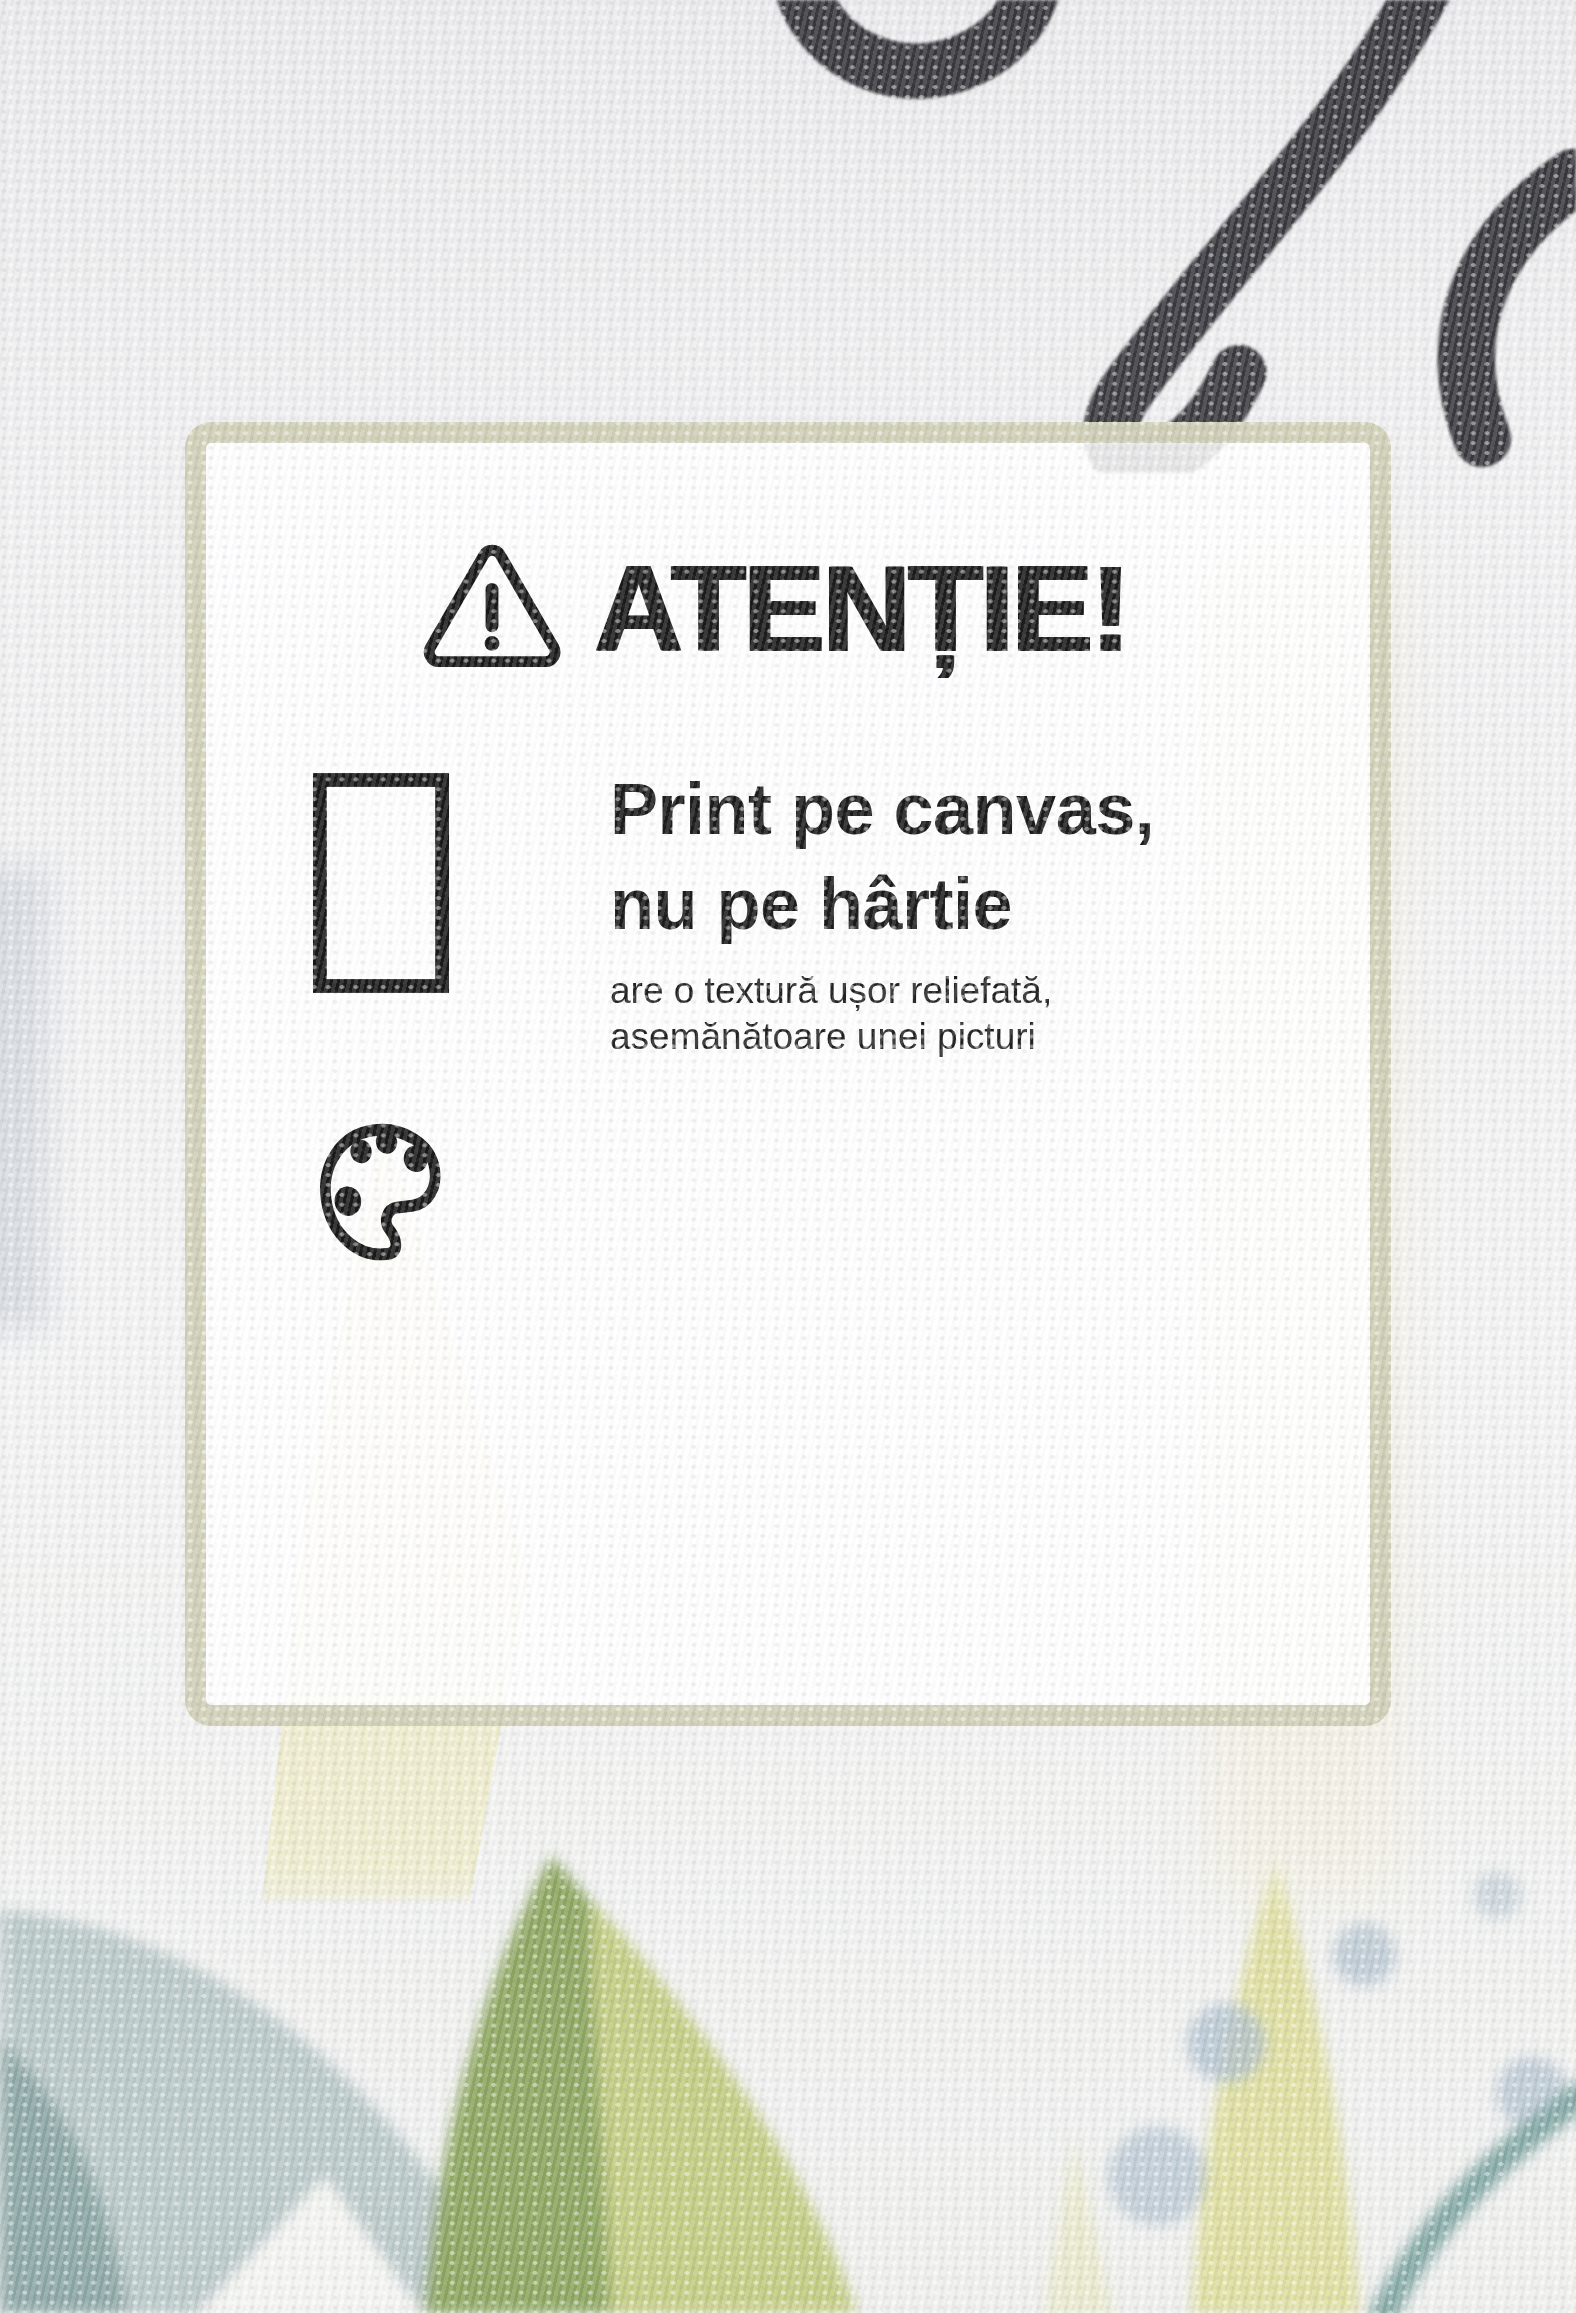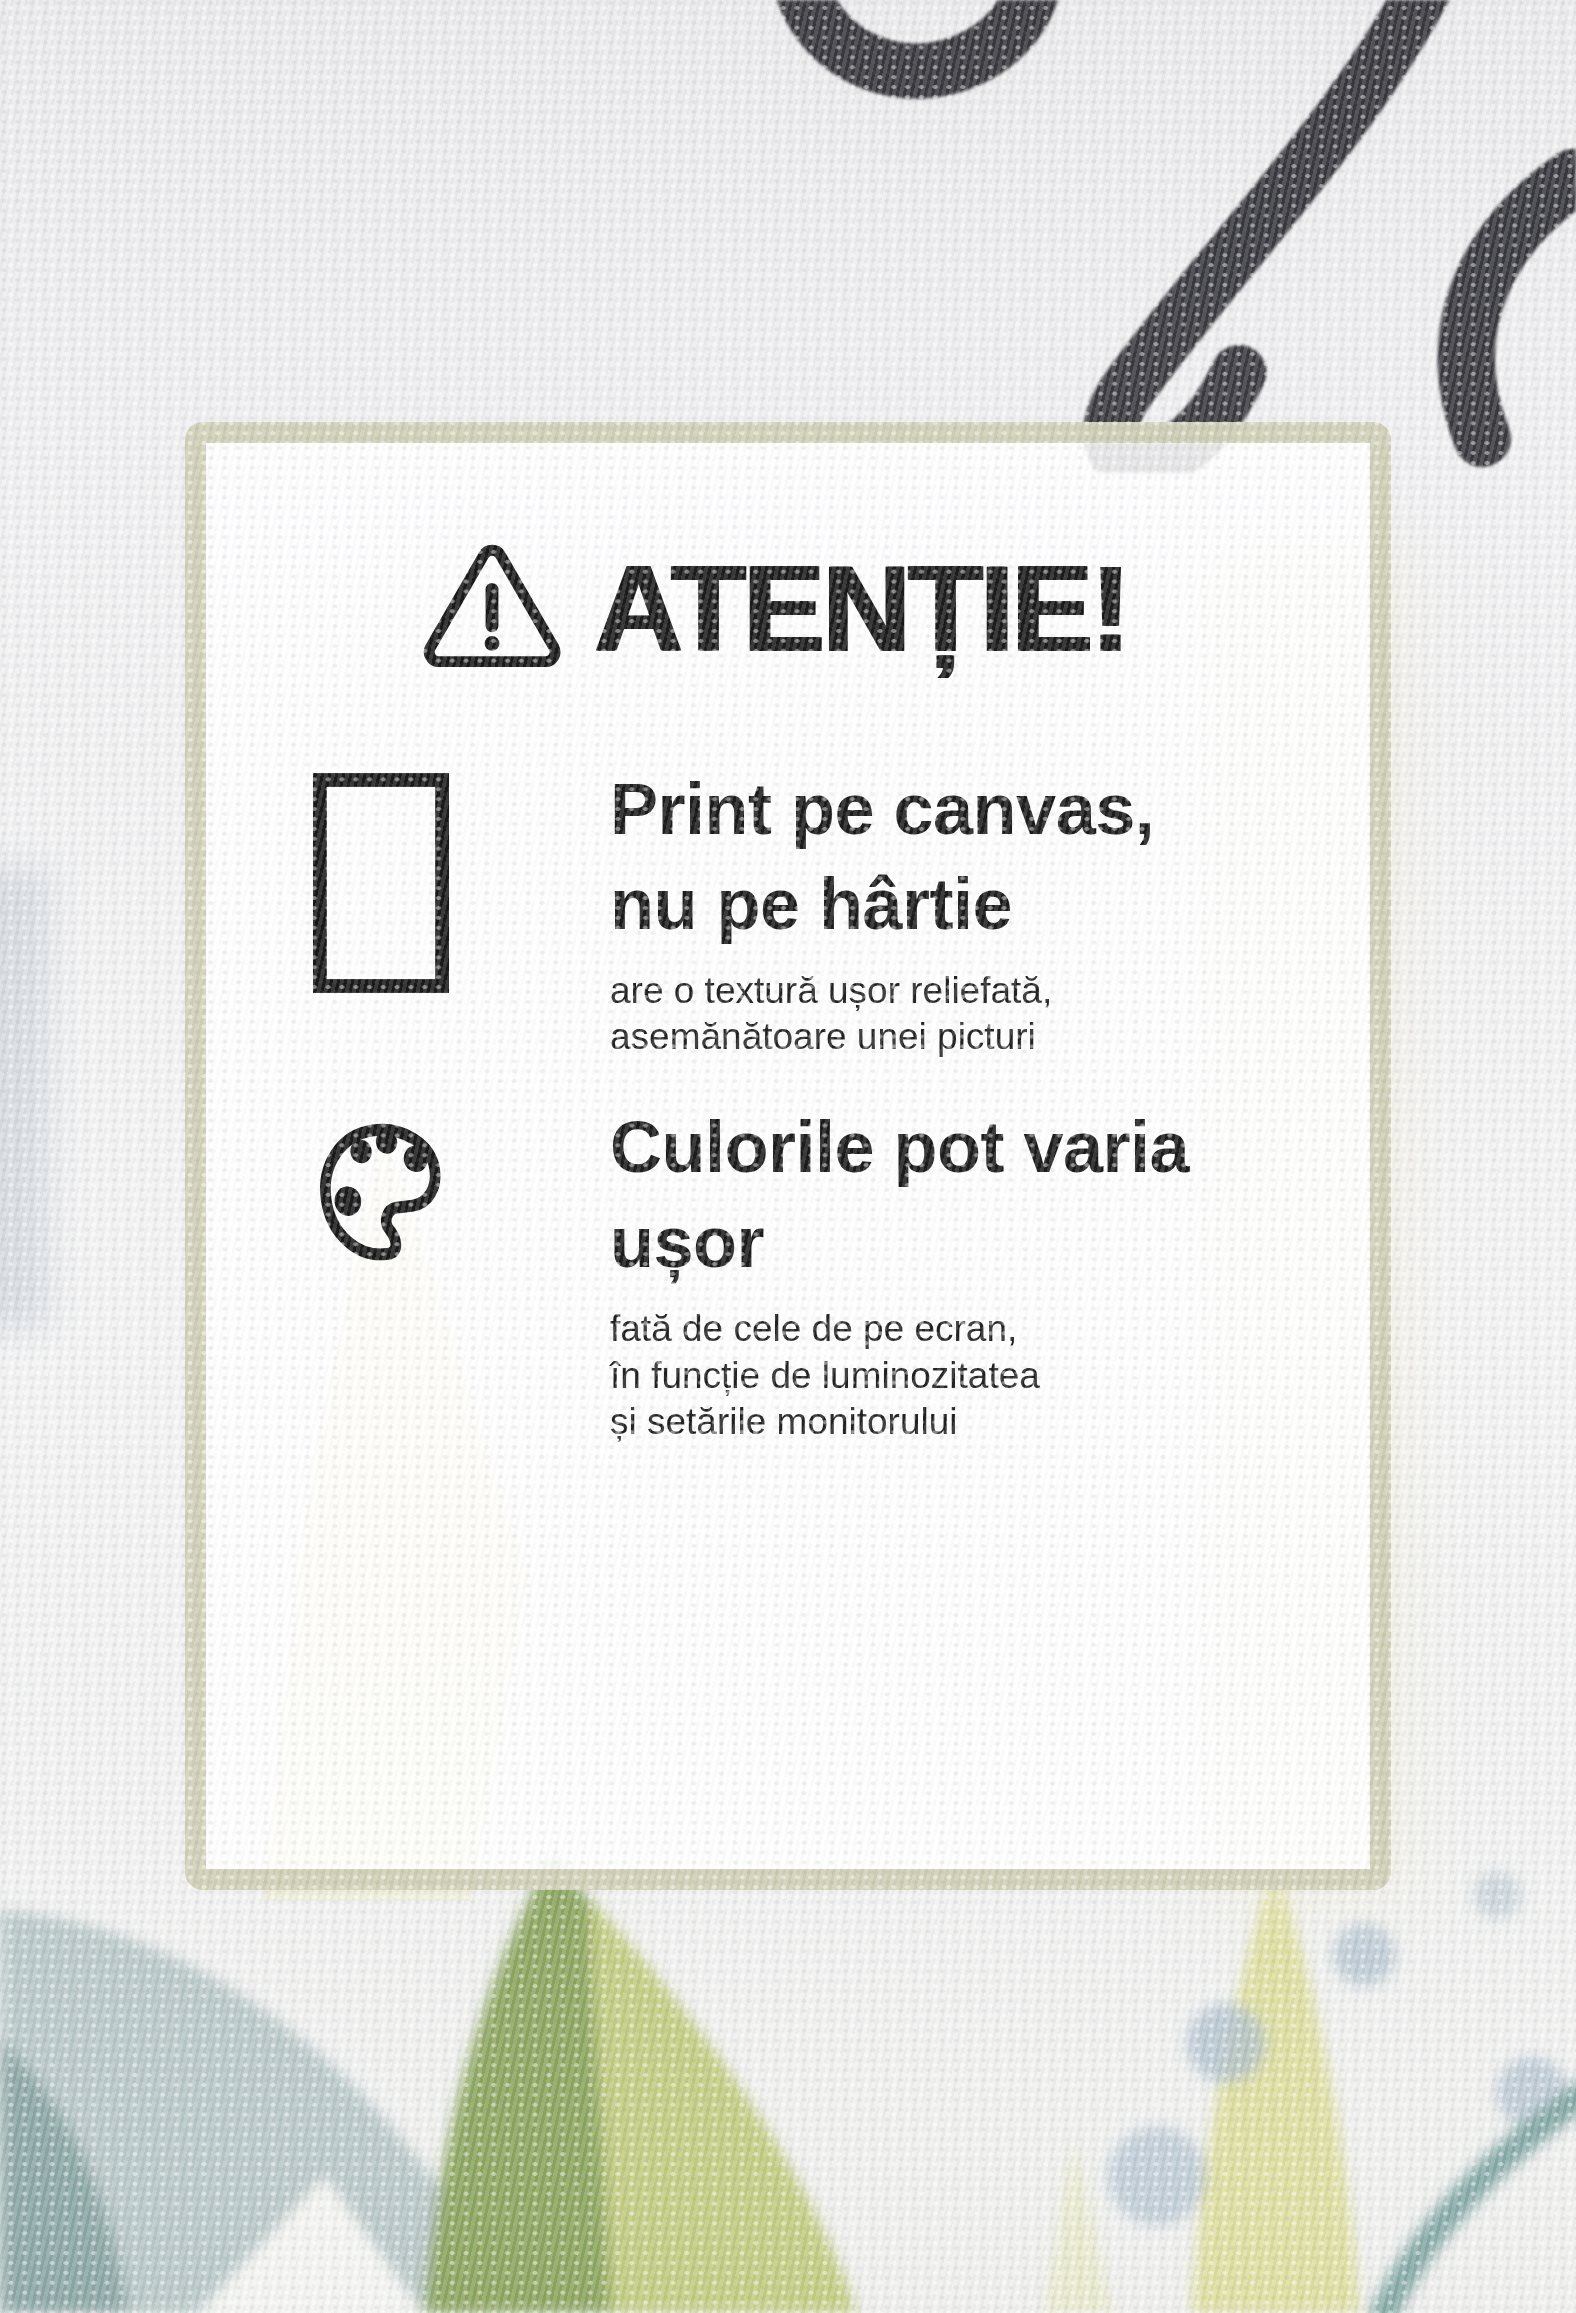--- a/index.html
+++ b/index.html
@@ -15,22 +15,22 @@
     background-size:13.8px 9.9px,13.8px 9.9px,auto;}
   
   .script-ink{position:absolute;top:0;right:0;z-index:1;filter:blur(1.6px);}
   .leaves{position:absolute;left:0;top:1841px;z-index:1;}
   .behind{position:absolute;z-index:2;}
   .leaf-a{left:236px;top:1123px;width:325px;height:778px;background:#ece6a8;opacity:.5;filter:blur(21.7px);
           clip-path:polygon(45% 0,90% 58%,72% 100%,8% 100%,22% 48%);}
   .leaf-b{left:1210px;top:552px;width:192px;height:1350px;background:#f1ecd2;opacity:.45;filter:blur(27.6px);}
   .leaf-c{left:-24.6px;top:867px;width:74px;height:463px;background:#c5cdd6;opacity:.6;filter:blur(17.7px);}
   
-  .panel{position:absolute;left:185px;top:422px;width:1206px;height:1468px;box-sizing:border-box;
-         border:21.7px solid rgba(199,197,168,.85);border-radius:18px;
+  .panel{position:absolute;left:185px;top:422px;width:1206px;height:1304px;box-sizing:border-box;
+         border:21.7px solid rgba(199,197,168,.85);border-radius:26px;
          background:rgba(255,255,255,.87);z-index:10;}
   .panel-content{padding:99px 39px 0 89px;color:#161616;}
   .title-row{display:flex;align-items:center;justify-content:center;gap:27.6px;margin:0 79px 87px 0;}
   .page-title{font-size:123px;font-weight:bold;letter-spacing:-3px;line-height:1;
               text-shadow:1.5px 0 #141414,-1.5px 0 #141414;white-space:nowrap;}
   .section{display:flex;align-items:flex-start;margin-bottom:39px;}
   .icon-col{flex:0 0 172px;display:flex;justify-content:center;}
   .text-col{margin-left:143px;}
   .sec-title{font-size:72px;font-weight:bold;line-height:1.32;white-space:pre-line;letter-spacing:-0.5px;}
   .sec-sub{font-size:37px;font-weight:normal;line-height:1.26;margin-top:15.8px;white-space:pre-line;color:#1d1d1d;}
@@ -114,26 +114,20 @@
           <span style="margin-top:17.7px;transform:rotate(-8deg)">
             <svg class="icon" width="133" height="148" viewBox="0 0 100 100" fill="none" preserveAspectRatio="none">
               <path d="M50 8 C26 8 8 26 8 50 C8 74 26 92 48 92 C58 92 56 82 52 76 C48 70 52 62 60 62 L72 62 C84 62 92 52 92 40 C92 22 72 8 50 8 Z" stroke="#141414" stroke-width="8" stroke-linejoin="round"></path>
               <circle cx="39" cy="21" r="8" fill="#141414"></circle>
               <circle cx="59" cy="17" r="8" fill="#141414"></circle>
               <circle cx="79" cy="31" r="9" fill="#141414"></circle>
               <circle cx="24" cy="53" r="10" fill="#141414"></circle>
             </svg>
           </span>
         </div>
-        <div class="text-col">
-          <div class="sec-title">Culorile pot varia ușor</div>
-          <div class="sec-sub">fată de cele de pe ecran,
-în funcție de luminozitatea
-și setările monitorului</div>
-        </div>
       </div>
 
     </div>
   </div>
 
   <div class="texture"></div>
 </div>
 
 
 </body></html>

